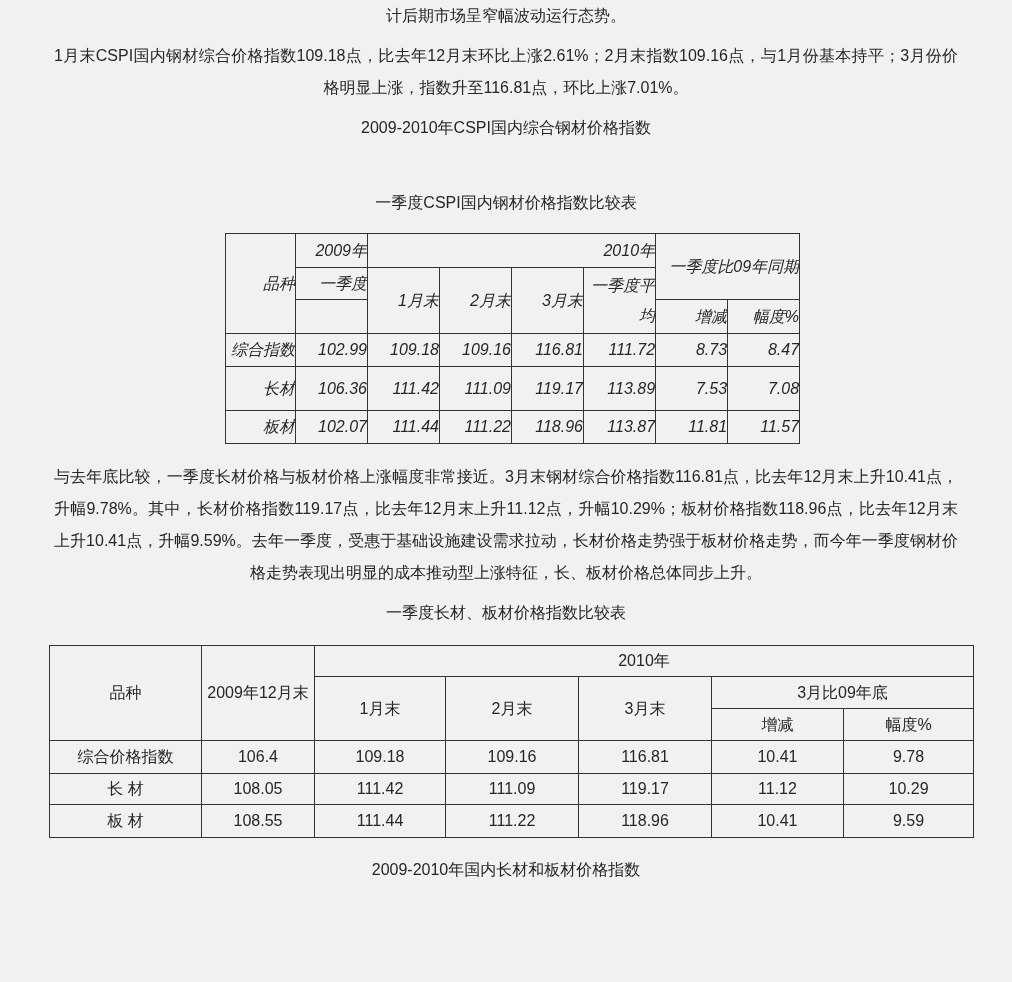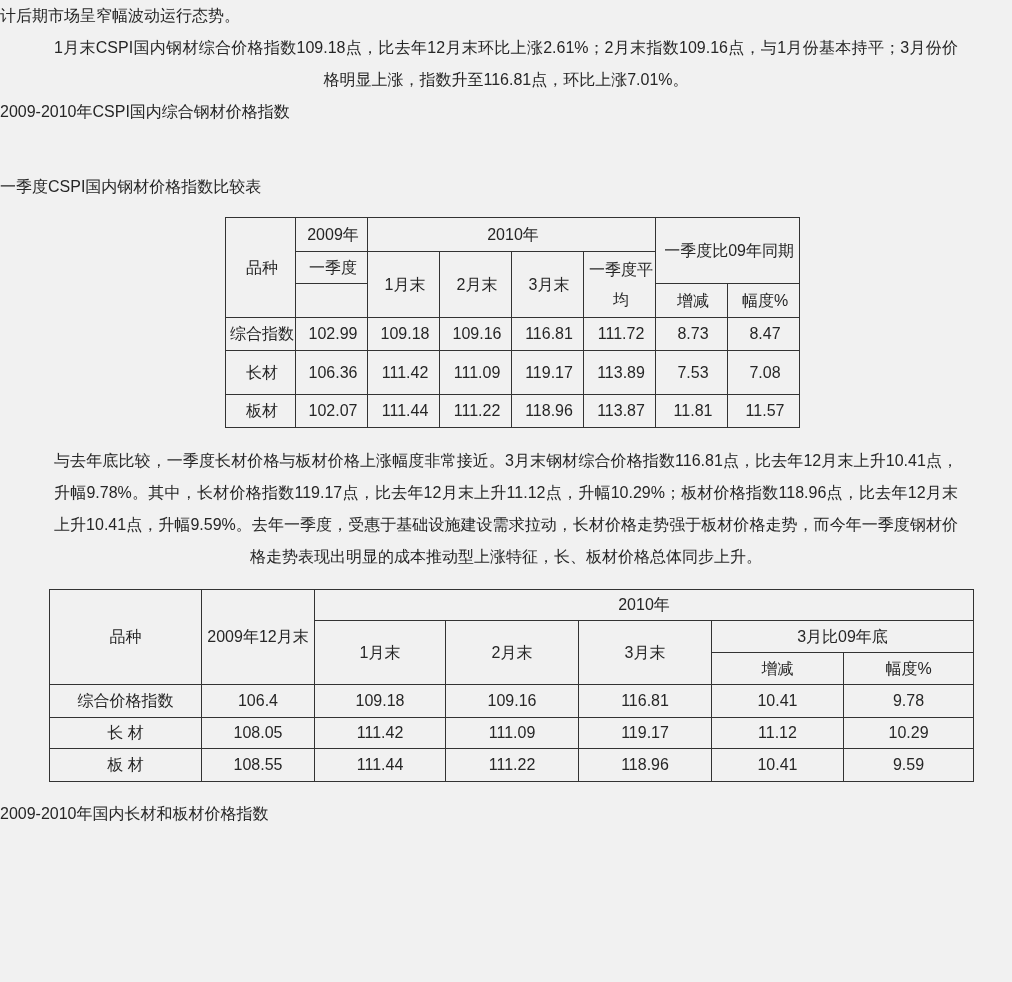--- a/index.html
+++ b/index.html
@@ -12,25 +12,26 @@
     background: #f1f1f1;
     font-family: "Liberation Sans", sans-serif;
     font-size: 16px;
     color: #262626;
     overflow: hidden;
   }
   .doc {
     width: 1012px;
   }
   .line, .caption {
+    text-align: center;
     line-height: 32px;
     white-space: nowrap;
   }
   .para {
-    margin: 0 54px;
+    margin: 8px 54px;
     line-height: 32px;
     text-align: justify;
     text-align-last: center;
   }
   .chart-gap {
     height: 43px;
   }
   table {
     border-collapse: collapse;
     table-layout: fixed;
@@ -40,22 +41,23 @@
     padding: 0;
     vertical-align: middle;
     line-height: 30px;
     overflow: hidden;
   }
   #table1 {
     margin: 14px 0 0 225px;
     width: 574px;
   }
   #table1 td {
-    text-align: center;
+    text-align: right;
     padding-left: 3px;
+    font-style: italic;
   }
   #table2 {
     margin: 16px 0 0 49px;
     width: 924px;
   }
   #table2 td {
     text-align: center;
   }
   .cap-bottom {
     margin-top: 16px;
@@ -135,20 +137,21 @@
         <td>118.96</td>
         <td>113.87</td>
         <td>11.81</td>
         <td>11.57</td>
       </tr>
     </tbody>
   </table>
 
   <div class="para" style="margin-top:17px">与去年底比较，一季度长材价格与板材价格上涨幅度非常接近。3月末钢材综合价格指数116.81点，比去年12月末上升10.41点，升幅9.78%。其中，长材价格指数119.17点，比去年12月末上升11.12点，升幅10.29%；板材价格指数118.96点，比去年12月末上升10.41点，升幅9.59%。去年一季度，受惠于基础设施建设需求拉动，长材价格走势强于板材价格走势，而今年一季度钢材价格走势表现出明显的成本推动型上涨特征，长、板材价格总体同步上升。</div>
 
+  <div class="caption">一季度长材、板材价格指数比较表</div>
 
   <table id="table2">
     <colgroup>
       <col style="width:152px">
         <col style="width:113px">
         <col style="width:131px">
         <col style="width:133px">
       <col style="width:133px">
         <col style="width:132px">
         <col style="width:130px">

